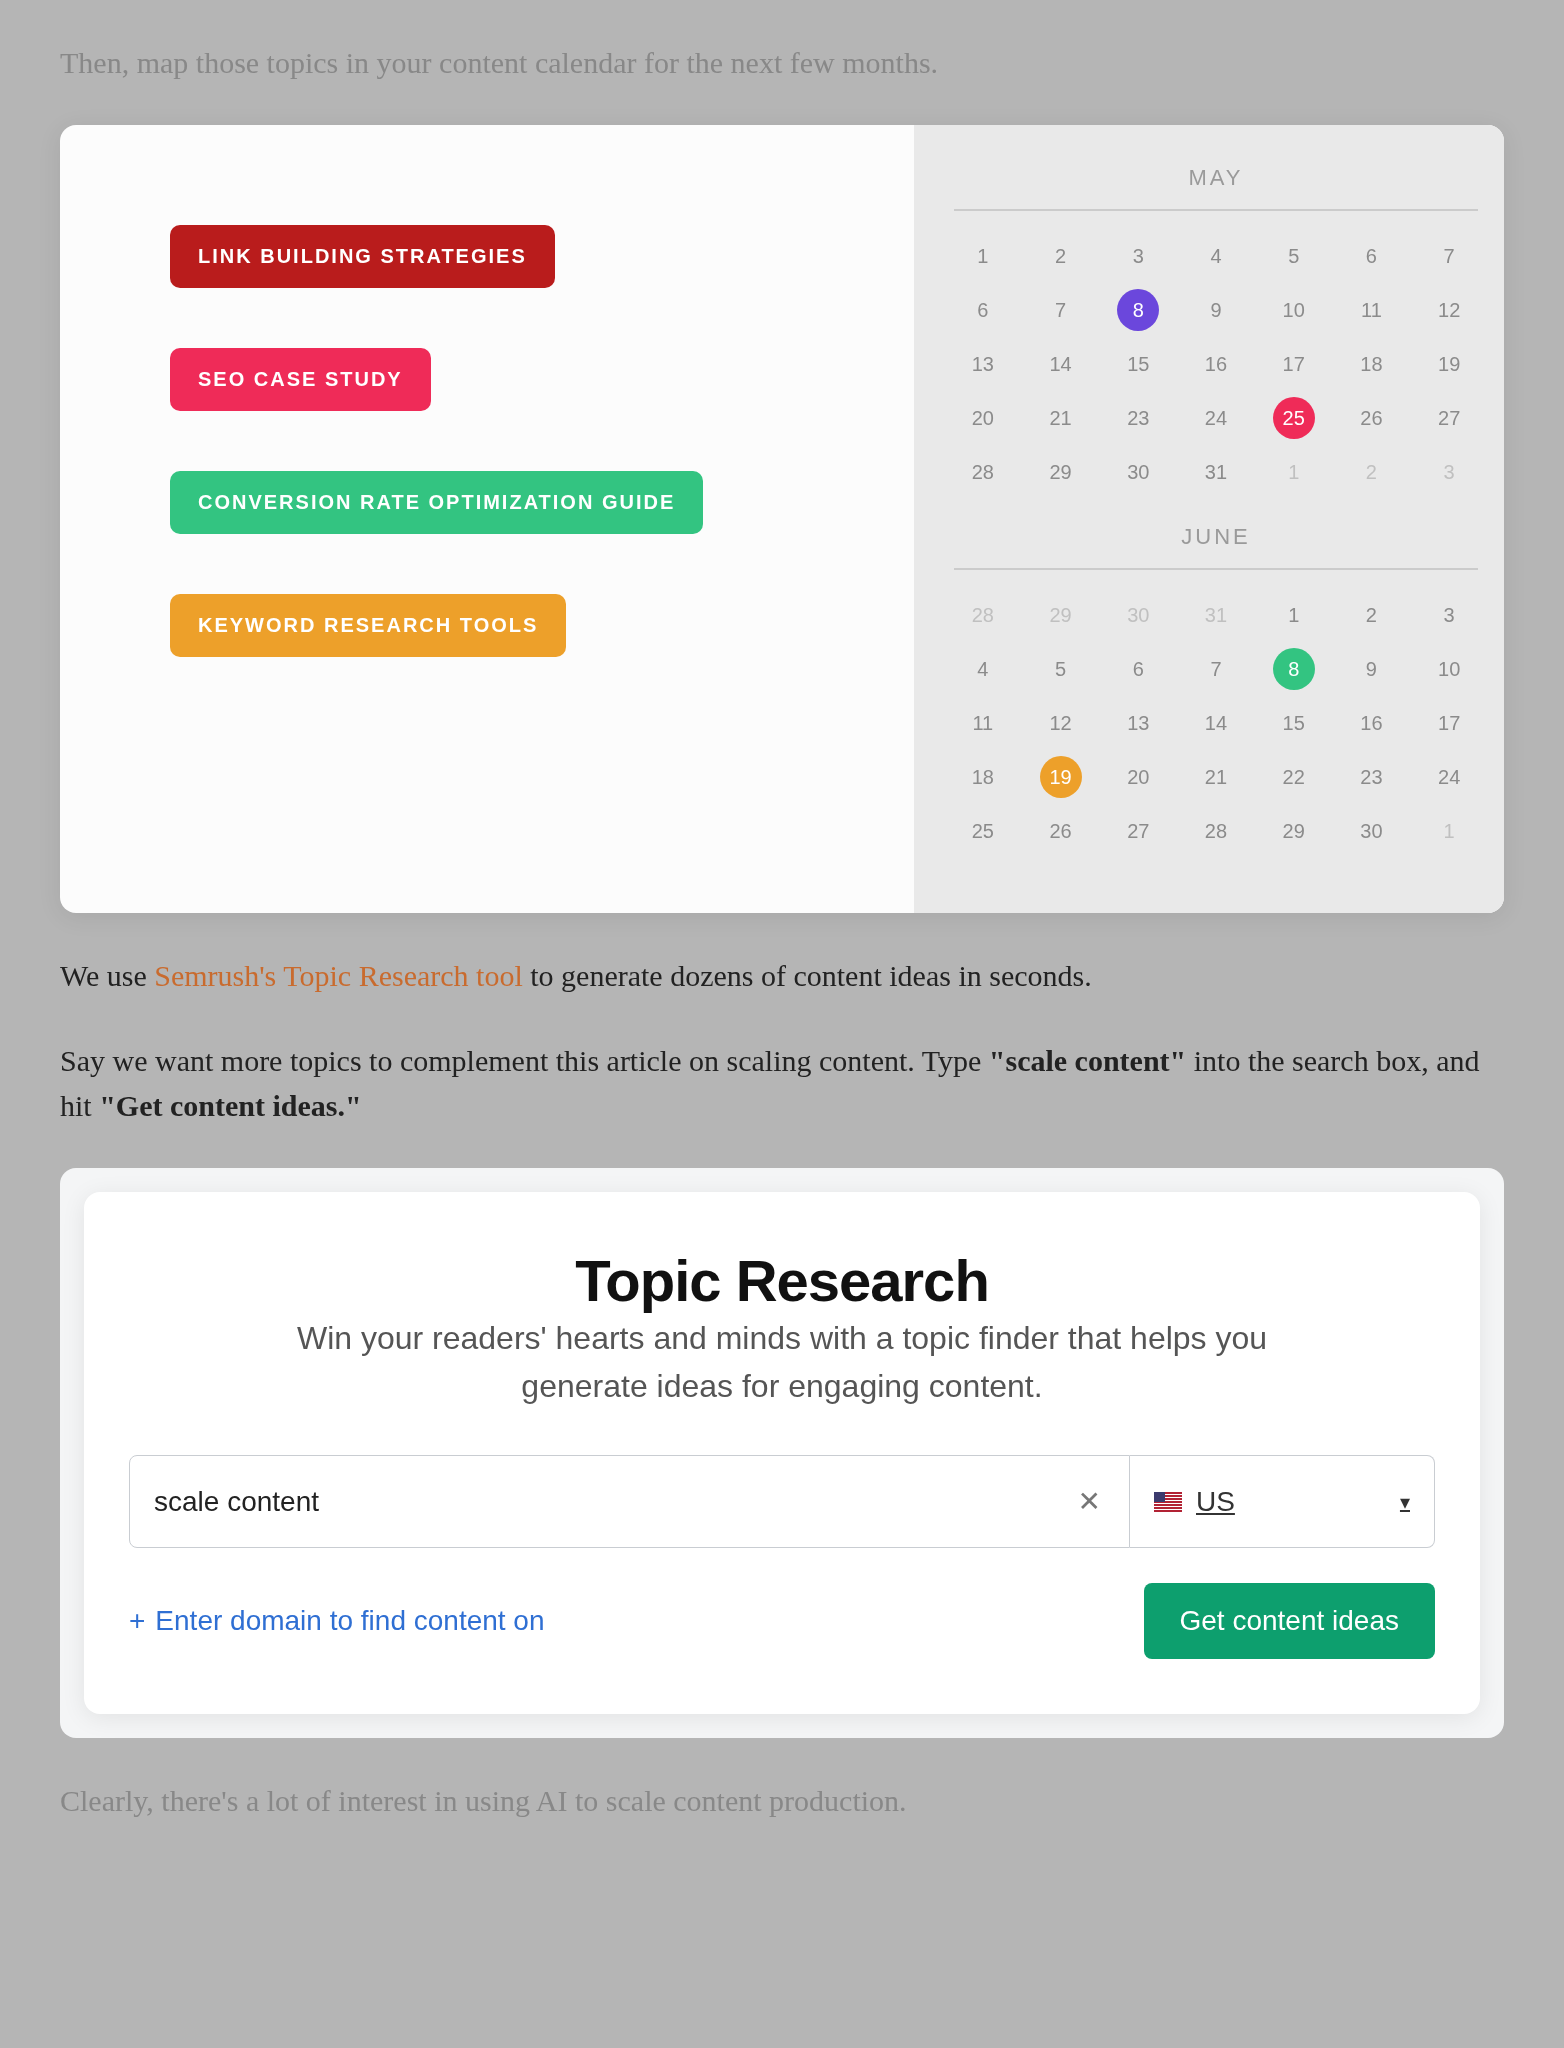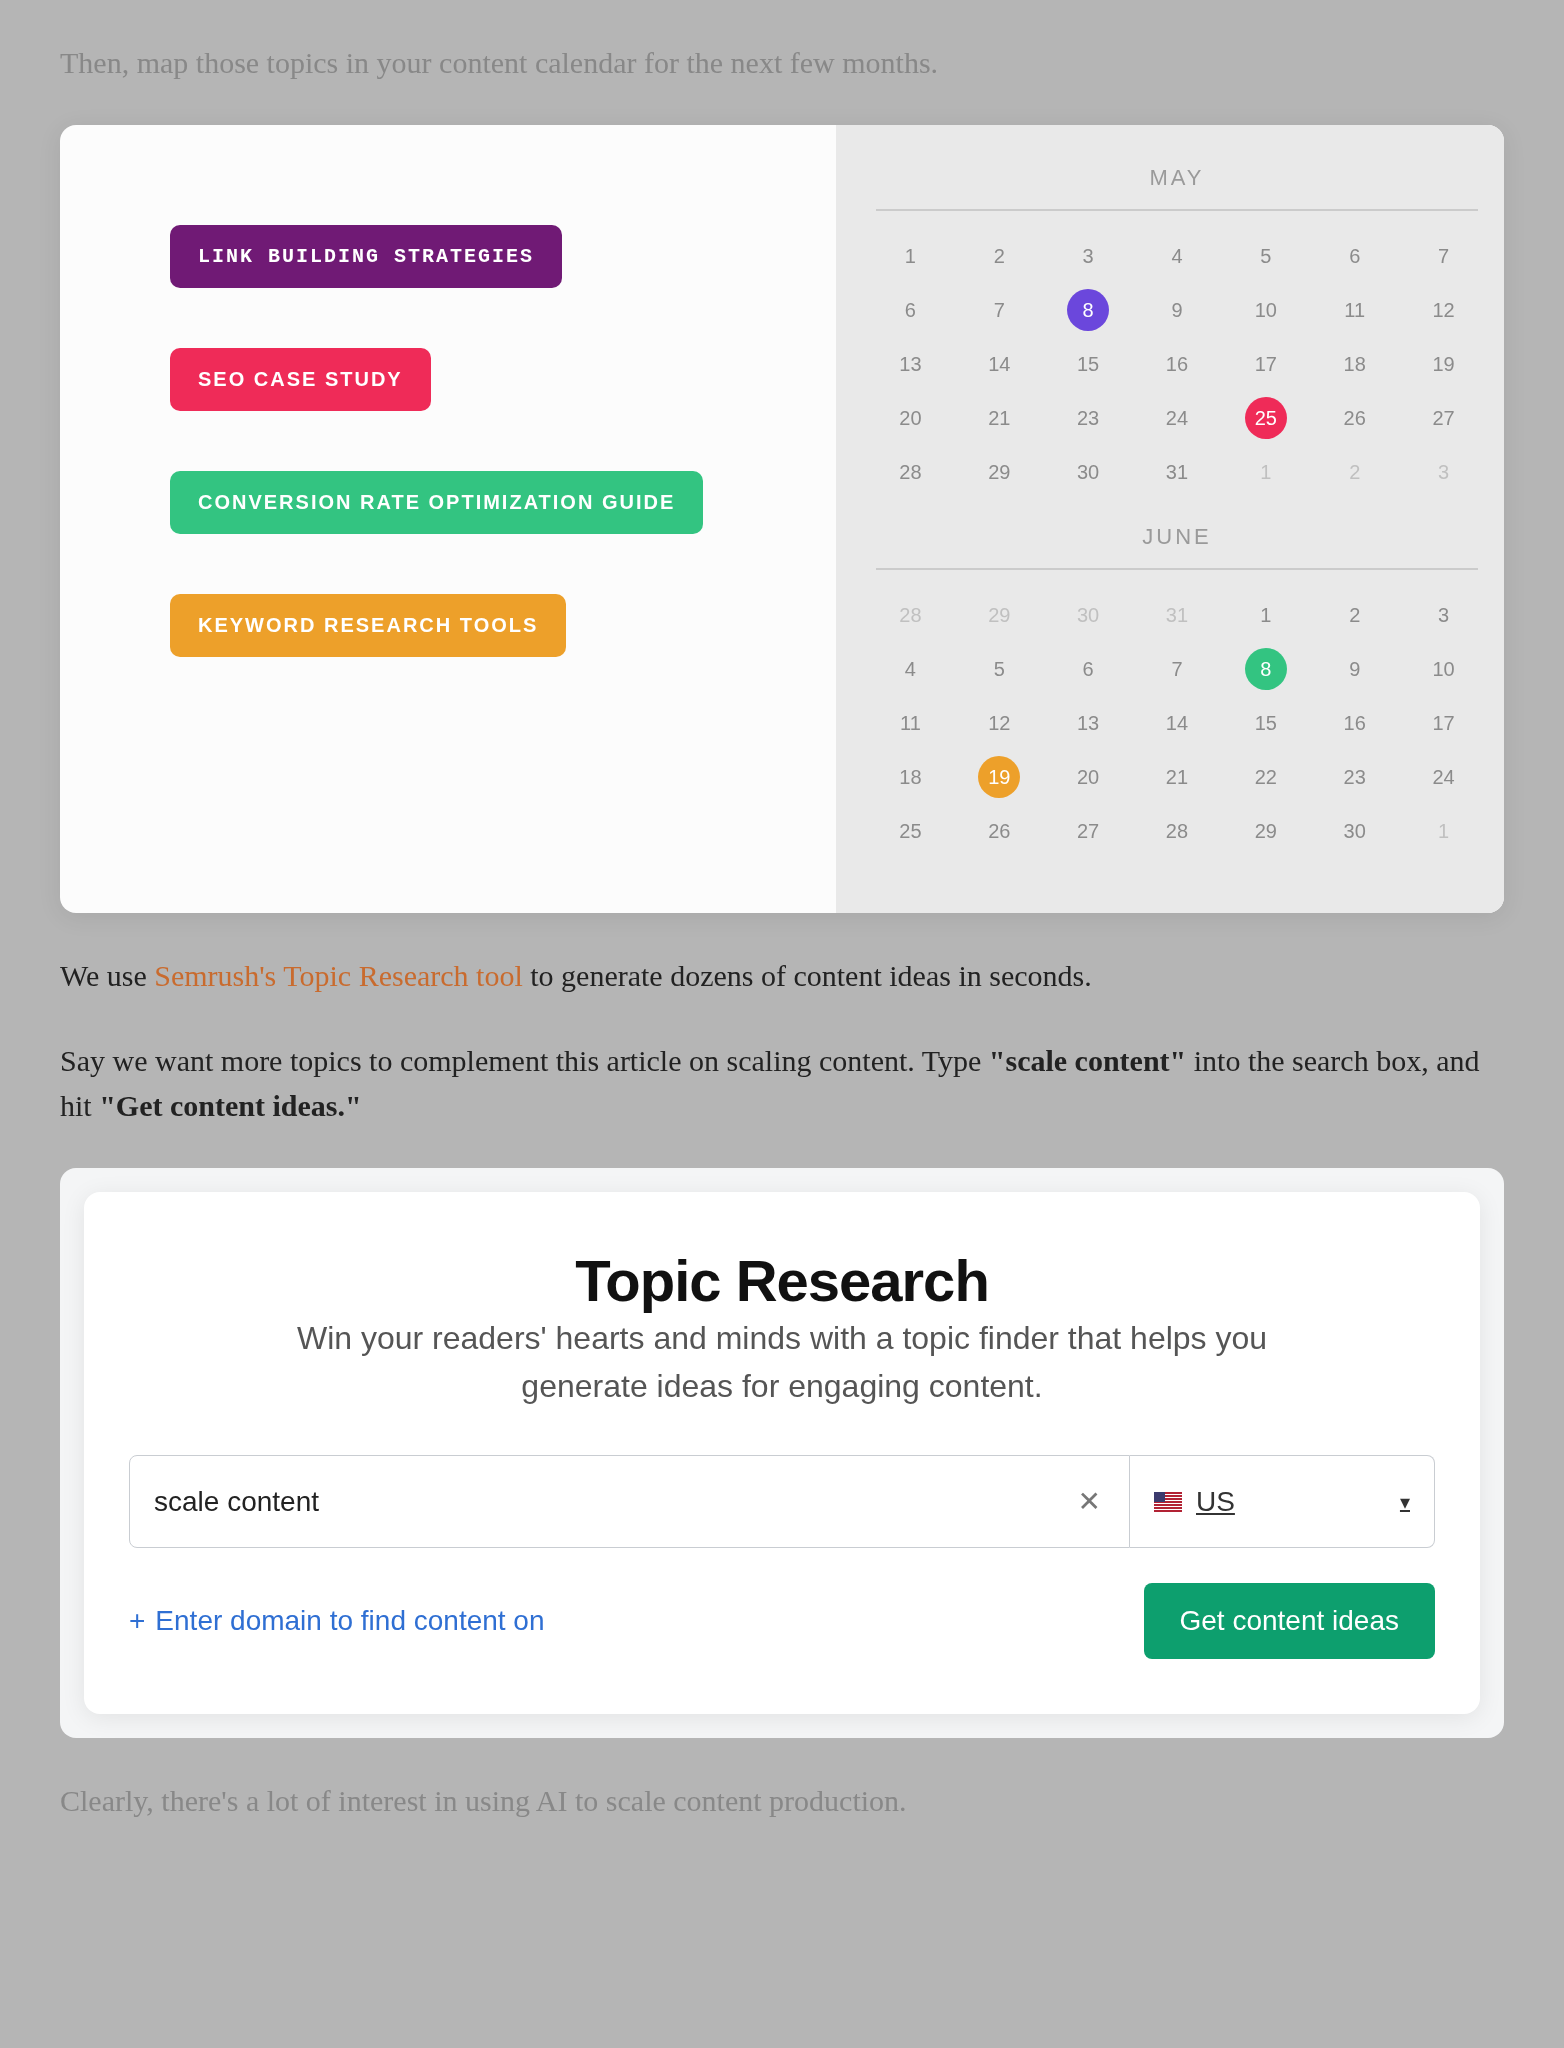--- a/index.html
+++ b/index.html
@@ -39,29 +39,29 @@
   .tag {
     color: #fff;
     font-family: -apple-system, Helvetica, Arial, sans-serif;
     font-size: 20px;
     font-weight: 600;
     letter-spacing: 2px;
     padding: 20px 28px;
     border-radius: 10px;
     white-space: nowrap;
   }
-  .tag-purple { background: #701a75; font-family: Liberation Mono, monospace; }
+  .tag-purple { background: #b91c1c; }
   .tag-red    { background: #ef2b58; }
   .tag-green  { background: #33c481; }
   .tag-orange { background: #eda02a; }
 
   .cal-panel {
     background: #e9e9e9;
     padding: 40px 16px 30px 30px;
-    width: 668px;
+    width: 590px;
     font-family: -apple-system, Helvetica, Arial, sans-serif;
   }
   .month {
     margin-bottom: 25px;
   }
   .month-title {
     text-align: center;
     color: #9a9a9a;
     letter-spacing: 3px;
     font-size: 22px;

